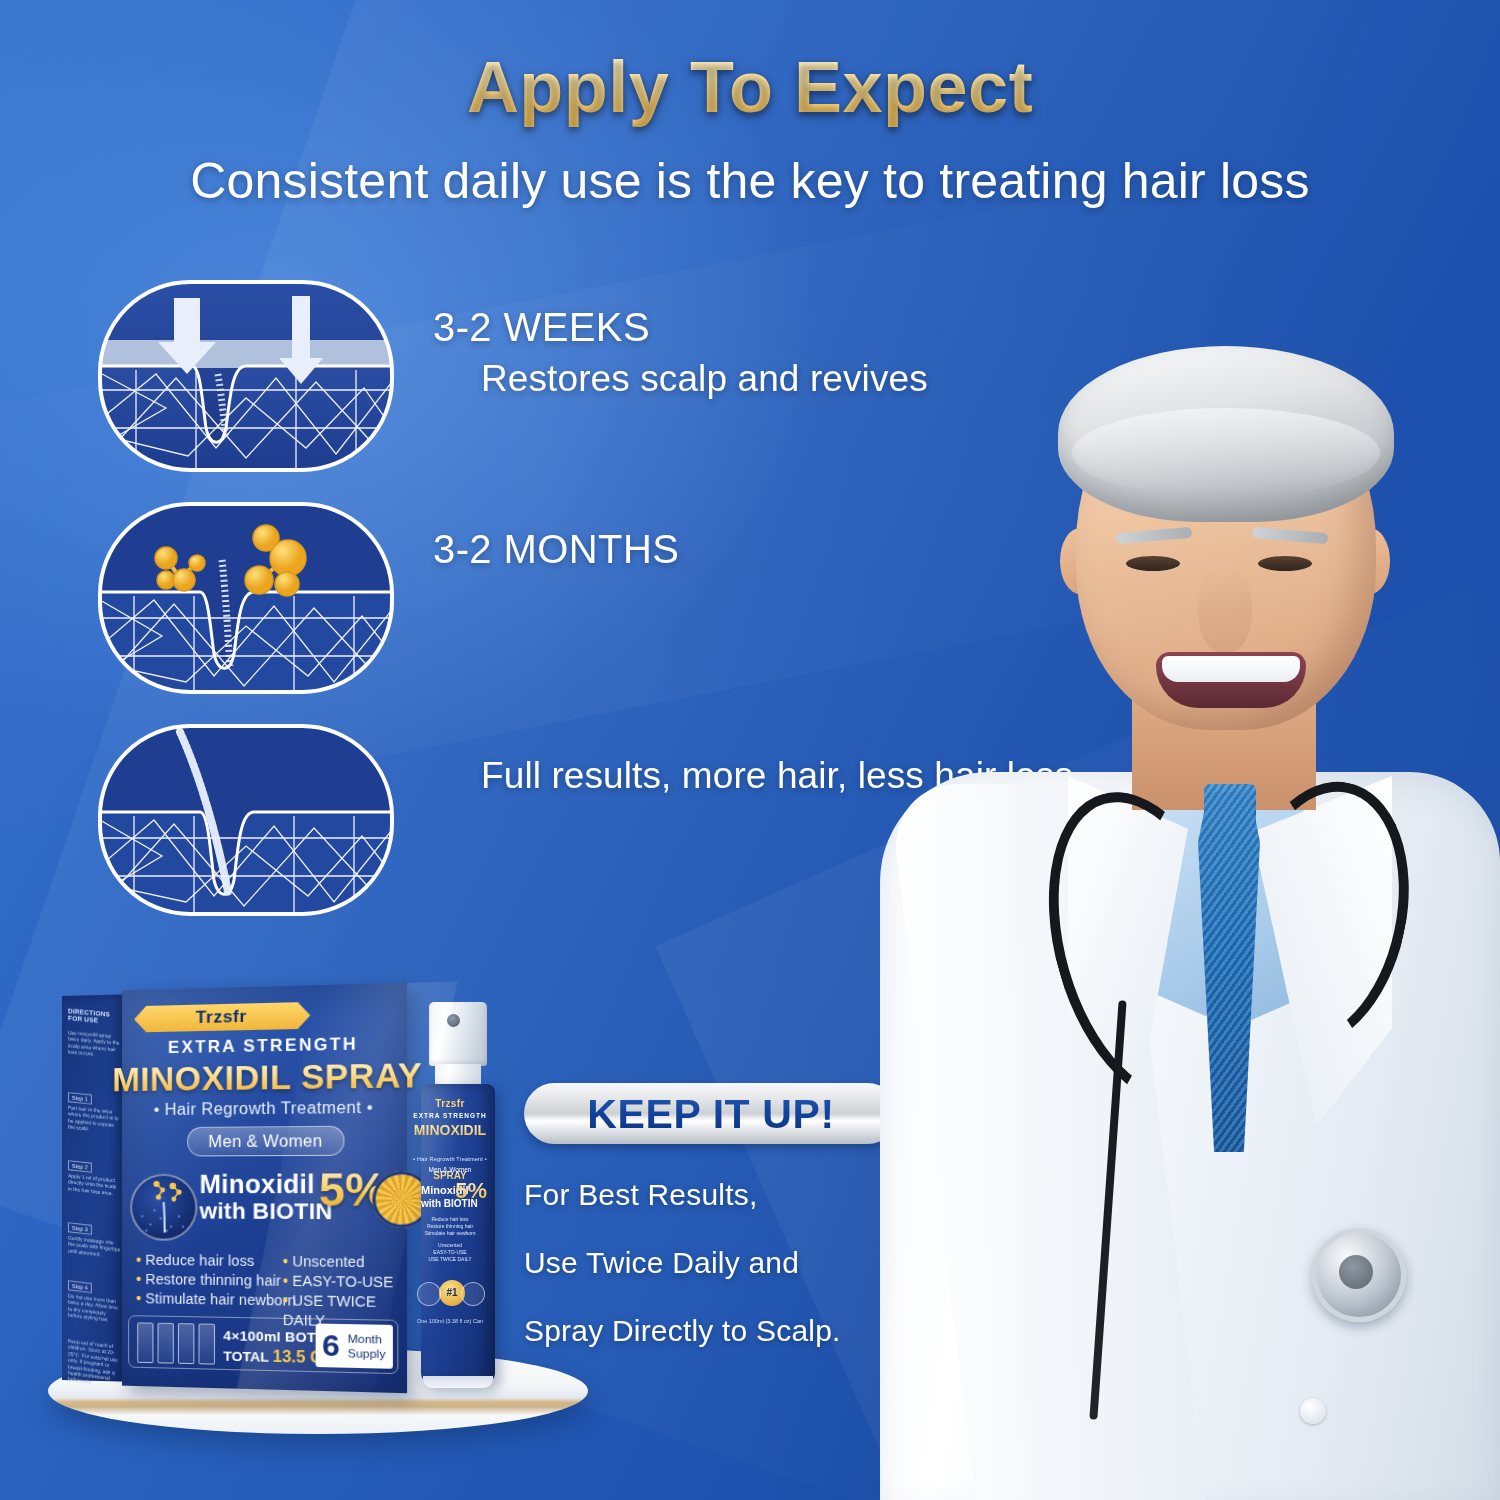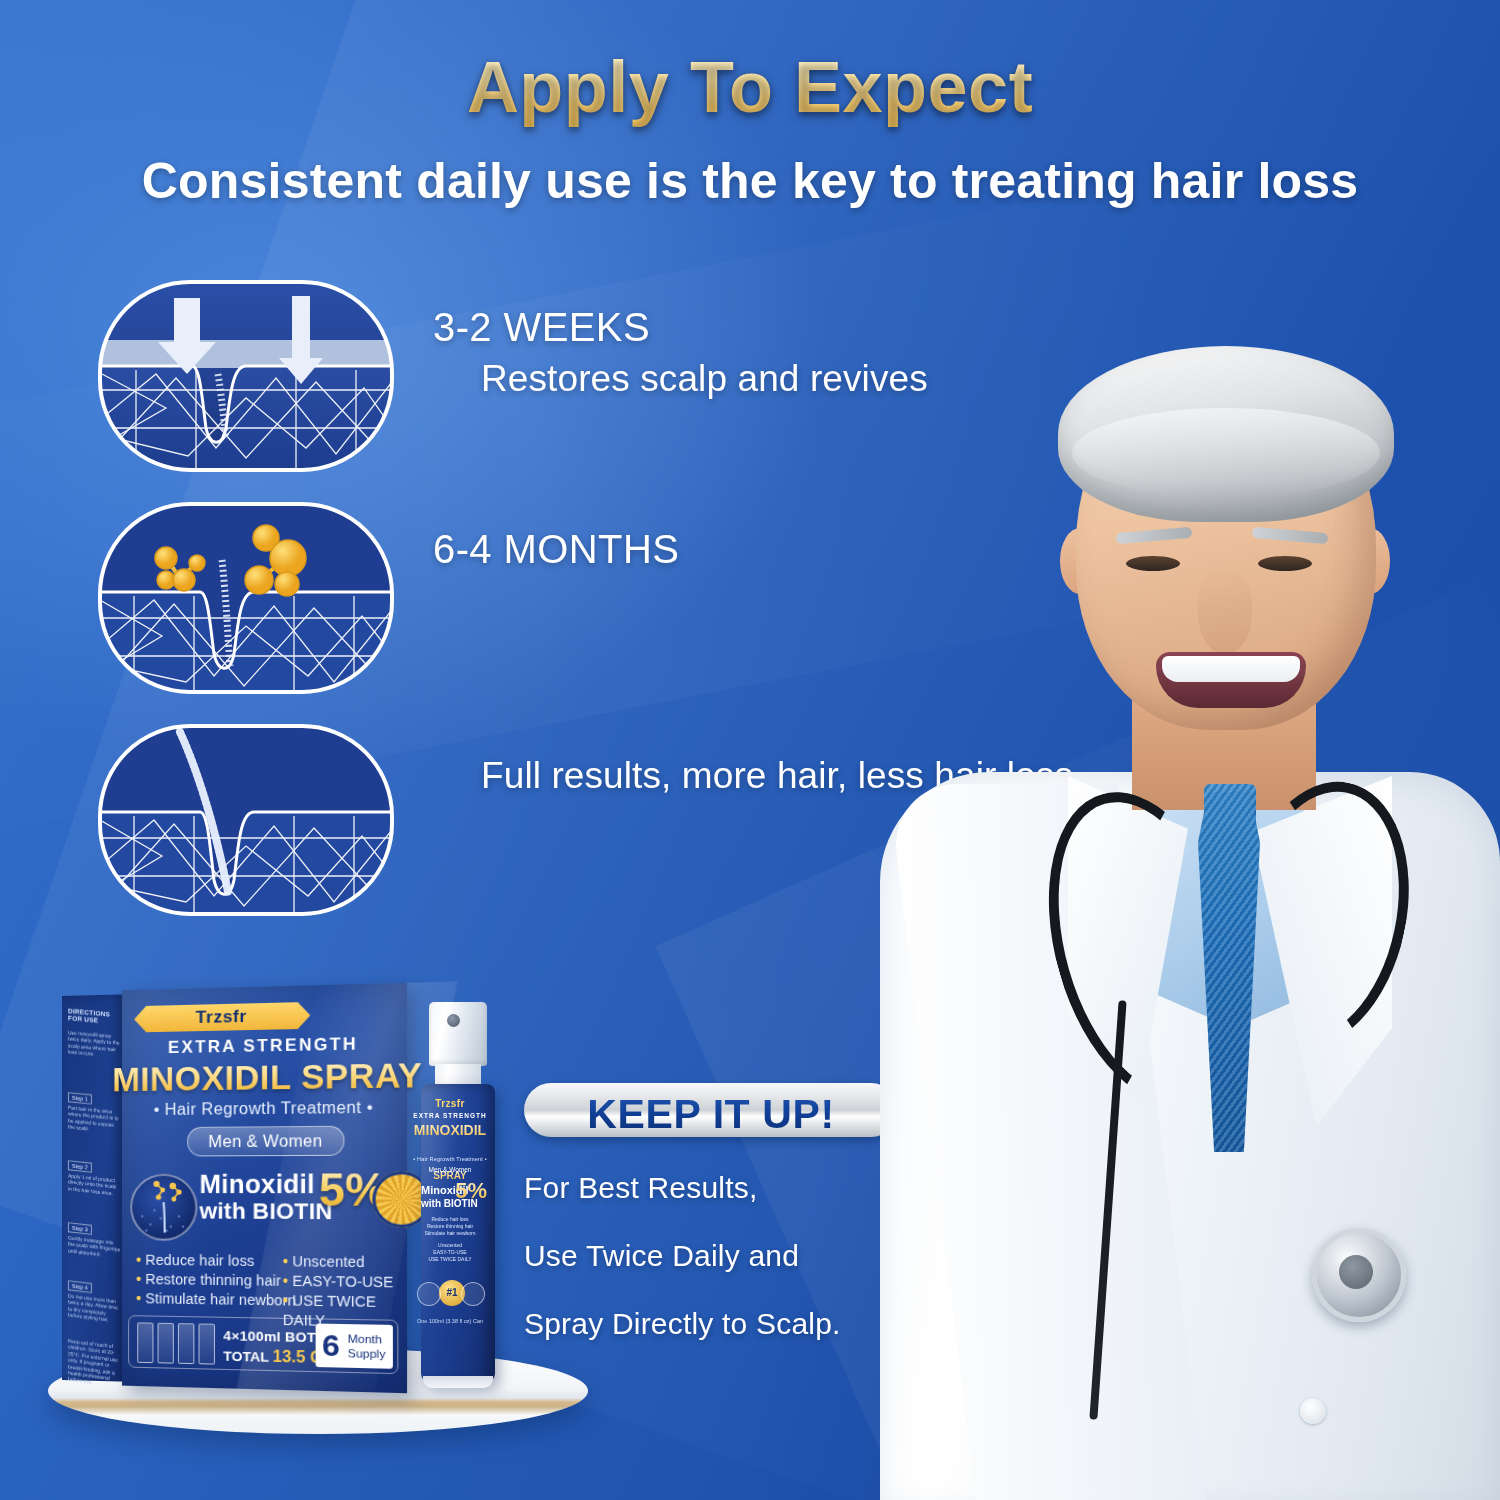--- a/index.html
+++ b/index.html
@@ -29,21 +29,21 @@
     background:radial-gradient(ellipse at 100% 100%, rgba(10,45,105,0.35), rgba(10,45,105,0) 70%);}
 
   
   .h-title{position:absolute;left:0;right:0;top:46px;text-align:center;
     font-size:72px;font-weight:bold;letter-spacing:0.5px;
     background:linear-gradient(180deg,#fff6dc 0%,#ffe9a8 38%,#fcd173 72%,#f6c65c 100%);
     -webkit-background-clip:text;background-clip:text;color:transparent;
     text-shadow:0 3px 6px rgba(0,0,0,0.28);
     filter:drop-shadow(0 3px 5px rgba(0,0,0,0.30));}
   .h-sub{position:absolute;left:0;right:0;top:152px;text-align:center;
-    font-size:50px;font-weight:bold;color:#ffffff;letter-spacing:0.2px;
+    font-size:50px;font-weight:normal;color:#ffffff;letter-spacing:0.2px;
     text-shadow:0 2px 7px rgba(0,0,0,0.33);}
 
   
   .tl{position:absolute;left:88px;top:270px;width:1070px;}
   .tl-row{position:relative;height:222px;}
   .tl-ill{position:absolute;left:8px;top:8px;width:300px;height:196px;}
   .tl-txt{position:absolute;left:345px;top:34px;width:720px;}
   .tl-head{font-size:40px;color:#ffffff;letter-spacing:0.4px;
     text-shadow:0 2px 6px rgba(0,0,0,0.30);line-height:1.18;}
   .tl-body{font-size:37px;color:#ffffff;margin-top:6px;letter-spacing:0.1px;
@@ -155,21 +155,21 @@
   .bl-bul2{top:240px;font-size:5px;line-height:7px;color:#dbe6ff;}
   .bl-no1{position:absolute;left:26px;top:278px;width:26px;height:26px;border-radius:50%;
     background:radial-gradient(circle at 40% 34%,#fde08a,#d79c24);
     color:#16316f;font-size:10px;font-weight:bold;line-height:26px;text-align:center;}
   .bl-badge{position:absolute;top:280px;width:22px;height:22px;border-radius:50%;
     border:1px solid rgba(255,255,255,0.55);background:rgba(255,255,255,0.10);}
   .bl-vol{top:316px;font-size:5.5px;color:#cfdcf7;}
 
   
   .kiu{position:absolute;left:524px;top:1083px;width:400px;}
-  .kiu-badge{position:relative;width:374px;height:54px;border-radius:31px;
+  .kiu-badge{position:relative;width:374px;height:61px;border-radius:31px;
     background:linear-gradient(180deg,#f7f8f9 0%,#e6e8ea 24%,#cdd1d5 50%,#ffffff 62%,#d9dde1 82%,#b9bfc6 100%);
     box-shadow:0 4px 10px rgba(4,22,60,0.35);}
   .kiu-txt{position:absolute;inset:0;line-height:62px;text-align:center;
     font-size:41px;font-weight:bold;letter-spacing:0.6px;
     background:linear-gradient(180deg,#2f63c2 0%,#12439c 48%,#0b2f77 100%);
     -webkit-background-clip:text;background-clip:text;color:transparent;}
   .kiu-lines{margin-top:36px;}
   .kiu-line{font-size:30px;color:#ffffff;line-height:1.0;margin-bottom:38px;
     text-shadow:0 2px 6px rgba(0,0,0,0.32);letter-spacing:0.2px;}
 
@@ -340,21 +340,21 @@
               <circle cx="170" cy="38" r="13"></circle>
                 <circle cx="192" cy="58" r="18"></circle>
                 <circle cx="163" cy="80" r="14"></circle>
                 <circle cx="191" cy="84" r="12"></circle>
             </g>
           </g>
           <rect x="4" y="4" width="292" height="188" rx="90" ry="90" fill="none" stroke="#ffffff" stroke-width="4"></rect>
         </svg>
       </div>
       <div class="tl-txt">
-        <div class="tl-head">6-4 MONTHS</div>
+        <div class="tl-head">3-2 MONTHS</div>
       </div>
     </div>
 
     <div class="tl-row">
       <div class="tl-ill">
         <svg viewBox="0 0 300 196" width="300" height="196">
           <defs>
               <clipPath id="cp3">
                 <rect x="4" y="4" width="292" height="188" rx="90" ry="90"></rect>
               </clipPath>

